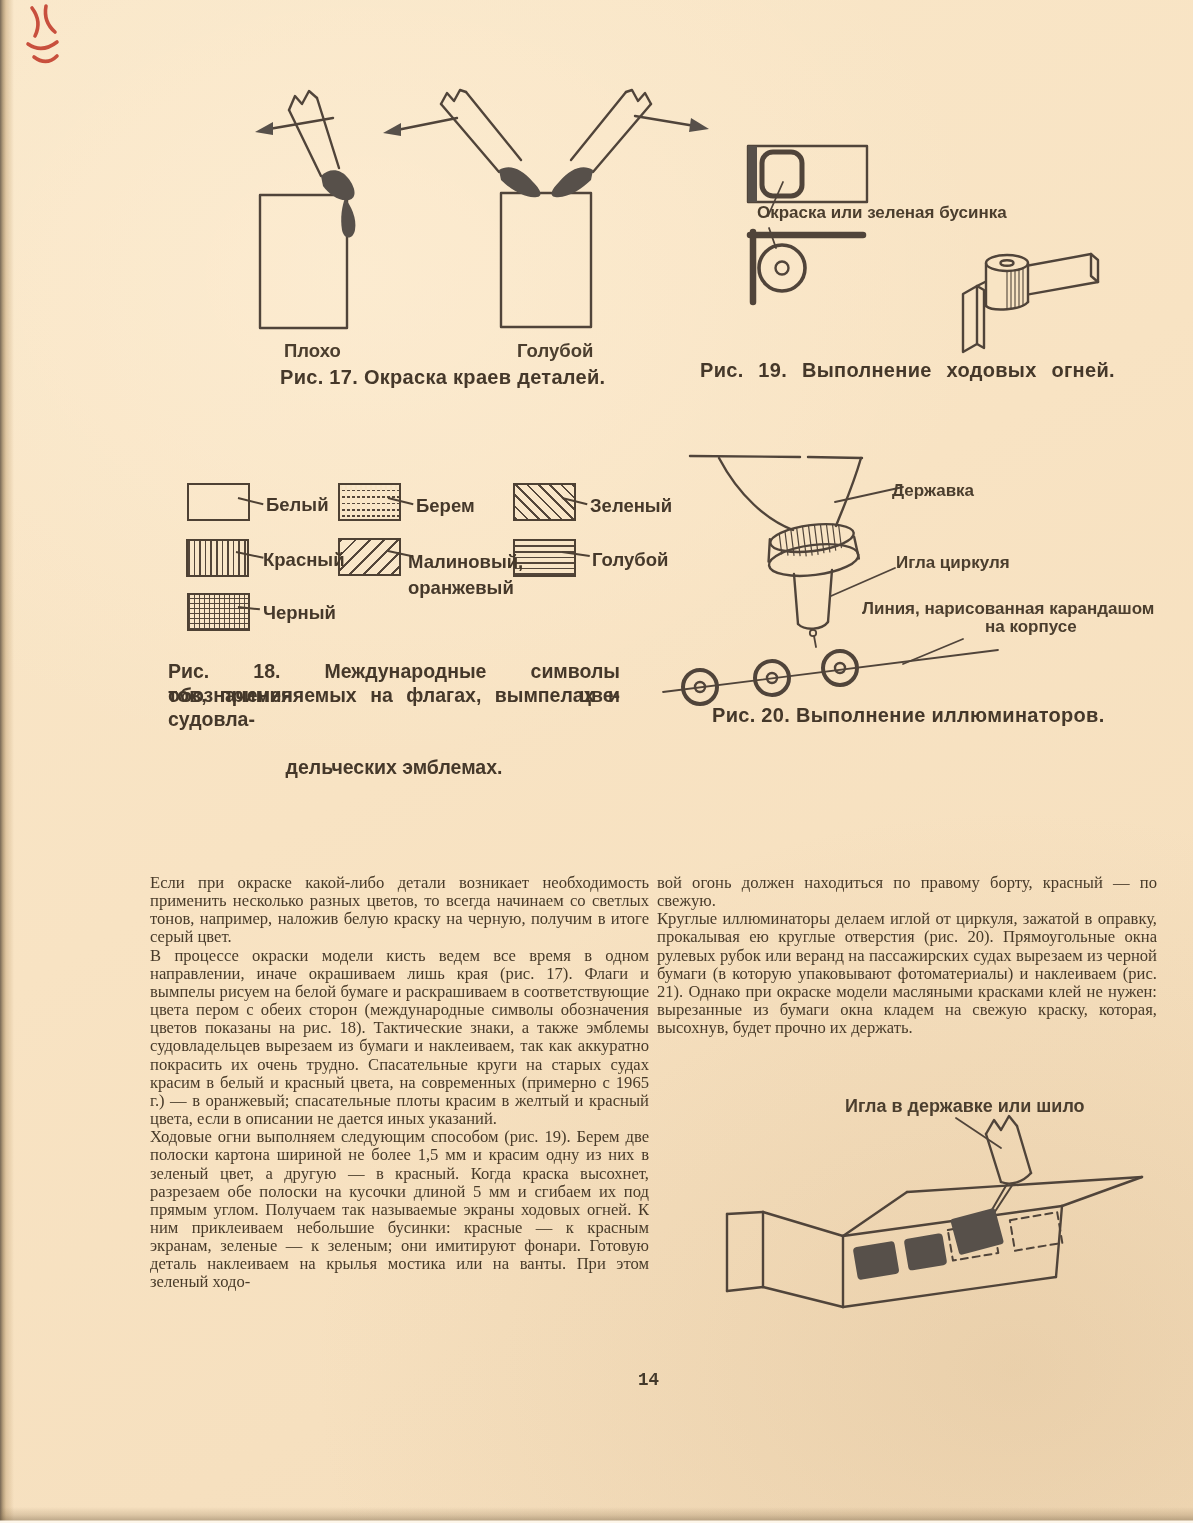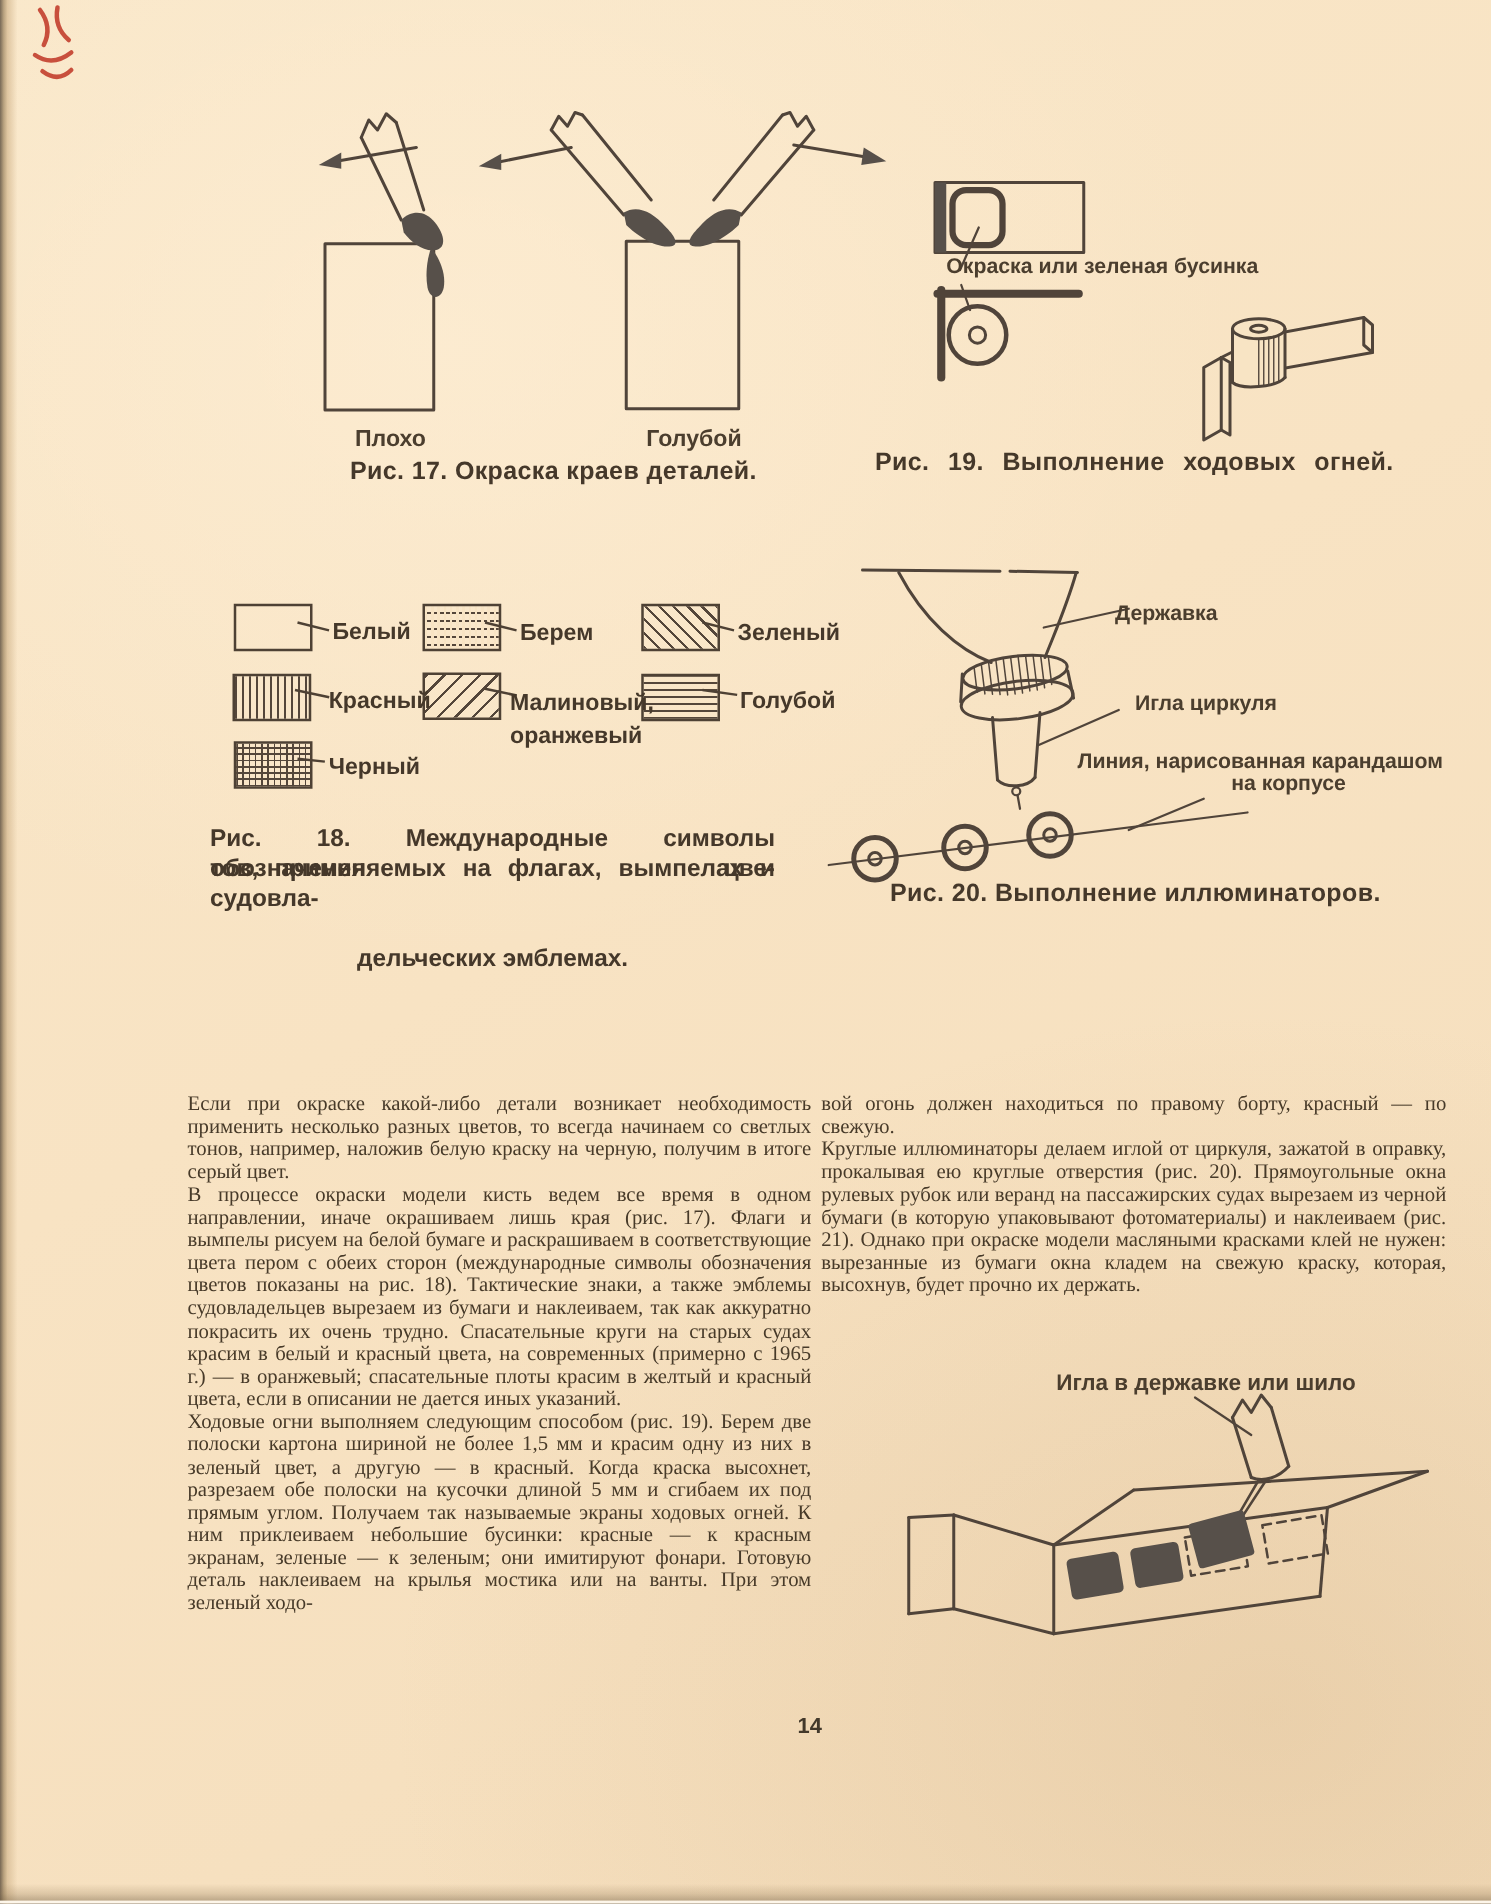--- a/index.html
+++ b/index.html
@@ -42,21 +42,21 @@
      repeating-linear-gradient(90deg,#f8e4c4 0 2px,transparent 2px 5px),
      repeating-linear-gradient(0deg,transparent 0 2px,#54463a 2px 3.6px,transparent 3.6px 6.4px);}
   .pat-diagback{background:repeating-linear-gradient(45deg,#54463a 0 1.8px,transparent 1.8px 8px);}
   .pat-vert{background:repeating-linear-gradient(90deg,#54463a 0 1.6px,transparent 1.6px 5.6px);}
   .pat-diagfwd{background:repeating-linear-gradient(135deg,#54463a 0 2px,transparent 2px 10px);}
   .pat-horiz{background:repeating-linear-gradient(0deg,#54463a 0 1.6px,transparent 1.6px 5.6px);}
   .pat-grid{background:
      repeating-linear-gradient(90deg,#54463a 0 1.2px,transparent 1.2px 5px),
      repeating-linear-gradient(0deg,#54463a 0 1.2px,transparent 1.2px 5px);}
   .connector{position:absolute;height:2px;background:#4e4134;transform-origin:left center;}
-  .pagenum{font-family:Liberation Sans, sans-serif;font-weight:700;font-size:17.5px;color:#43392b;}
+  .pagenum{font-family:Liberation Mono, monospace;font-weight:700;font-size:17.5px;color:#43392b;}
 </style>
 </head>
 <body>
 
 <div class="page">
 
   <svg style="left:18px;top:2px;" width="56" height="70" viewBox="0 0 56 70">
     <g stroke="#c23b2a" stroke-width="3.6" fill="none" stroke-linecap="round" opacity=".88">
       <path d="M14,6 C20,14 22,24 17,34"></path>
       <path d="M28,4 C26,15 30,24 37,30"></path>
@@ -211,21 +211,21 @@
     <path class="stroke" d="M8,254 L343,212" style="stroke-width:1.8;"></path>
     <circle class="stroke" cx="45" cy="249" r="17" style="stroke-width:4;"></circle>
     <circle class="stroke" cx="45" cy="249" r="5"></circle>
     <circle class="stroke" cx="117" cy="240" r="17" style="stroke-width:4;"></circle>
     <circle class="stroke" cx="117" cy="240" r="5"></circle>
     <circle class="stroke" cx="185" cy="230" r="17" style="stroke-width:4;"></circle>
     <circle class="stroke" cx="185" cy="230" r="5"></circle>
     <path class="stroke" d="M248,226 L308,201" style="stroke-width:1.8;"></path>
   </svg>
   <div class="abs flabel" style="left:892px;top:481px;">Державка</div>
-  <div class="abs flabel" style="left:896px;top:553px;margin-left:12px;">Игла циркуля</div>
+  <div class="abs flabel" style="left:896px;top:553px;">Игла циркуля</div>
   <div class="abs flabel" style="left:862px;top:599px;text-align:center;">Линия, нарисованная карандашом</div>
   <div class="abs flabel" style="left:972px;top:617px;margin-left:13px;">на корпусе</div>
   <div class="abs caption" style="left:712px;top:704px;">Рис. 20. Выполнение иллюминаторов.</div>
 
   <div class="abs body-col" style="left:150px;top:874px;width:499px;">
     <p>Если при окраске какой-либо детали возникает необходимость применить несколько разных цветов, то всегда начинаем со светлых тонов, например, наложив белую краску на черную, получим в итоге серый цвет.</p>
     <p>В процессе окраски модели кисть ведем все время в одном направлении, иначе окрашиваем лишь края (рис. 17). Флаги и вымпелы рисуем на белой бумаге и раскрашиваем в соответствующие цвета пером с обеих сторон (международные символы обозначения цветов показаны на рис. 18). Тактические знаки, а также эмблемы судовладельцев вырезаем из бумаги и наклеиваем, так как аккуратно покрасить их очень трудно. Спасательные круги на старых судах красим в белый и красный цвета, на современных (примерно с 1965 г.) — в оранжевый; спасательные плоты красим в желтый и красный цвета, если в описании не дается иных указаний.</p>
     <p>Ходовые огни выполняем следующим способом (рис. 19). Берем две полоски картона шириной не более 1,5 мм и красим одну из них в зеленый цвет, а другую — в красный. Когда краска высохнет, разрезаем обе полоски на кусочки длиной 5 мм и сгибаем их под прямым углом. Получаем так называемые экраны ходовых огней. К ним приклеиваем небольшие бусинки: красные — к красным экранам, зеленые — к зеленым; они имитируют фонари. Готовую деталь наклеиваем на крылья мостика или на ванты. При этом зеленый ходо-</p>
   </div>
   <div class="abs body-col" style="left:657px;top:874px;width:500px;">

